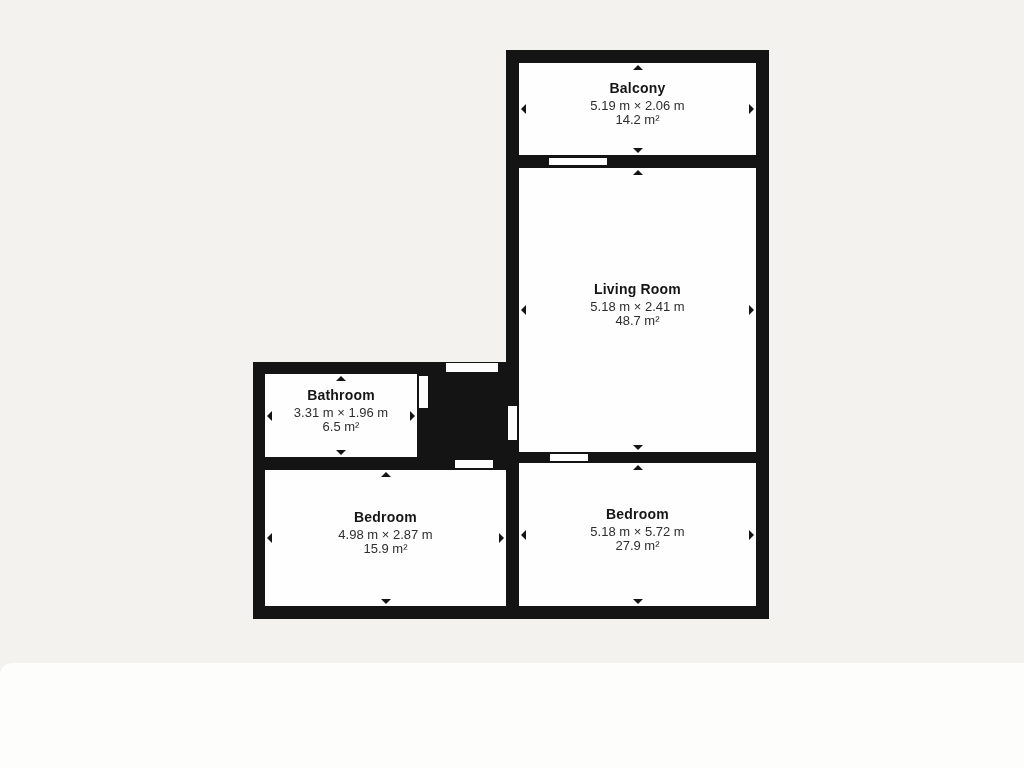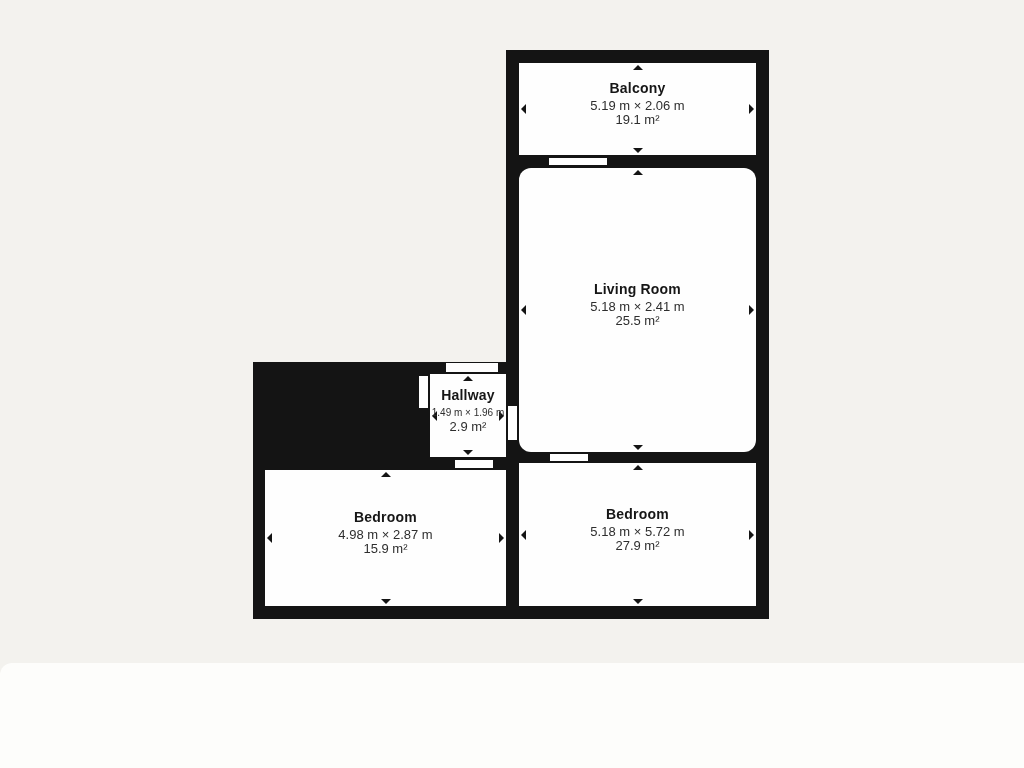--- a/index.html
+++ b/index.html
@@ -22,21 +22,21 @@
     background:var(--panel);
     border-top-left-radius:12px;
   }
   .plan{position:absolute;left:0;top:0;width:1024px;height:768px;}
   .block{position:absolute;background:var(--wall);}
   .block-right{left:506px;top:50px;width:263px;height:569px;}
   .block-left{left:253px;top:362px;width:266px;height:257px;}
 
   .room{position:absolute;background:var(--room-fill);}
   .room-balcony{left:519px;top:63px;width:237px;height:92px;}
-  .room-living{left:519px;top:168px;width:237px;height:284px;border-radius:12px;}
+  .room-living{left:519px;top:168px;width:237px;height:284px;}
   .room-bathroom{left:265px;top:374px;width:152px;height:83px;}
   .room-hallway{left:430px;top:374px;width:76px;height:83px;}
   .room-bedroom-left{left:265px;top:470px;width:241px;height:136px;}
   .room-bedroom-right{left:519px;top:463px;width:237px;height:143px;}
 
   .opening{position:absolute;background:var(--room-fill);}
   .opening-balcony-living{left:549px;top:158px;width:58px;height:7px;}
   .opening-hallway-exterior{left:446px;top:363px;width:52px;height:9px;}
   .opening-bathroom-hallway{left:419px;top:376px;width:9px;height:32px;}
   .opening-hallway-living{left:508px;top:406px;width:9px;height:34px;}
@@ -84,48 +84,48 @@
     <div class="block block-left"></div>
 
     <div class="room room-balcony">
       <div class="arr arr-up"></div>
       <div class="arr arr-down"></div>
       <div class="arr arr-left"></div>
       <div class="arr arr-right"></div>
       <div class="room-label">
         <span class="room-name">Balcony</span>
         <span class="room-dims">5.19 m × 2.06 m</span>
-        <span class="room-area">19.1 m²</span>
+        <span class="room-area">14.2 m²</span>
       </div>
     </div>
 
     <div class="room room-living">
       <div class="arr arr-up"></div>
       <div class="arr arr-down"></div>
       <div class="arr arr-left"></div>
       <div class="arr arr-right"></div>
       <div class="room-label">
         <span class="room-name">Living Room</span>
         <span class="room-dims">5.18 m × 2.41 m</span>
-        <span class="room-area">25.5 m²</span>
+        <span class="room-area">48.7 m²</span>
       </div>
     </div>
 
-
-    <div class="room room-hallway">
+    <div class="room room-bathroom">
       <div class="arr arr-up"></div>
       <div class="arr arr-down"></div>
       <div class="arr arr-left"></div>
       <div class="arr arr-right"></div>
       <div class="room-label">
-        <span class="room-name">Hallway</span>
-        <span class="room-dims">1.49 m × 1.96 m</span>
-        <span class="room-area">2.9 m²</span>
+        <span class="room-name">Bathroom</span>
+        <span class="room-dims">3.31 m × 1.96 m</span>
+        <span class="room-area">6.5 m²</span>
       </div>
     </div>
+
 
     <div class="room room-bedroom-left">
       <div class="arr arr-up"></div>
       <div class="arr arr-down"></div>
       <div class="arr arr-left"></div>
       <div class="arr arr-right"></div>
       <div class="room-label">
         <span class="room-name">Bedroom</span>
         <span class="room-dims">4.98 m × 2.87 m</span>
         <span class="room-area">15.9 m²</span>

